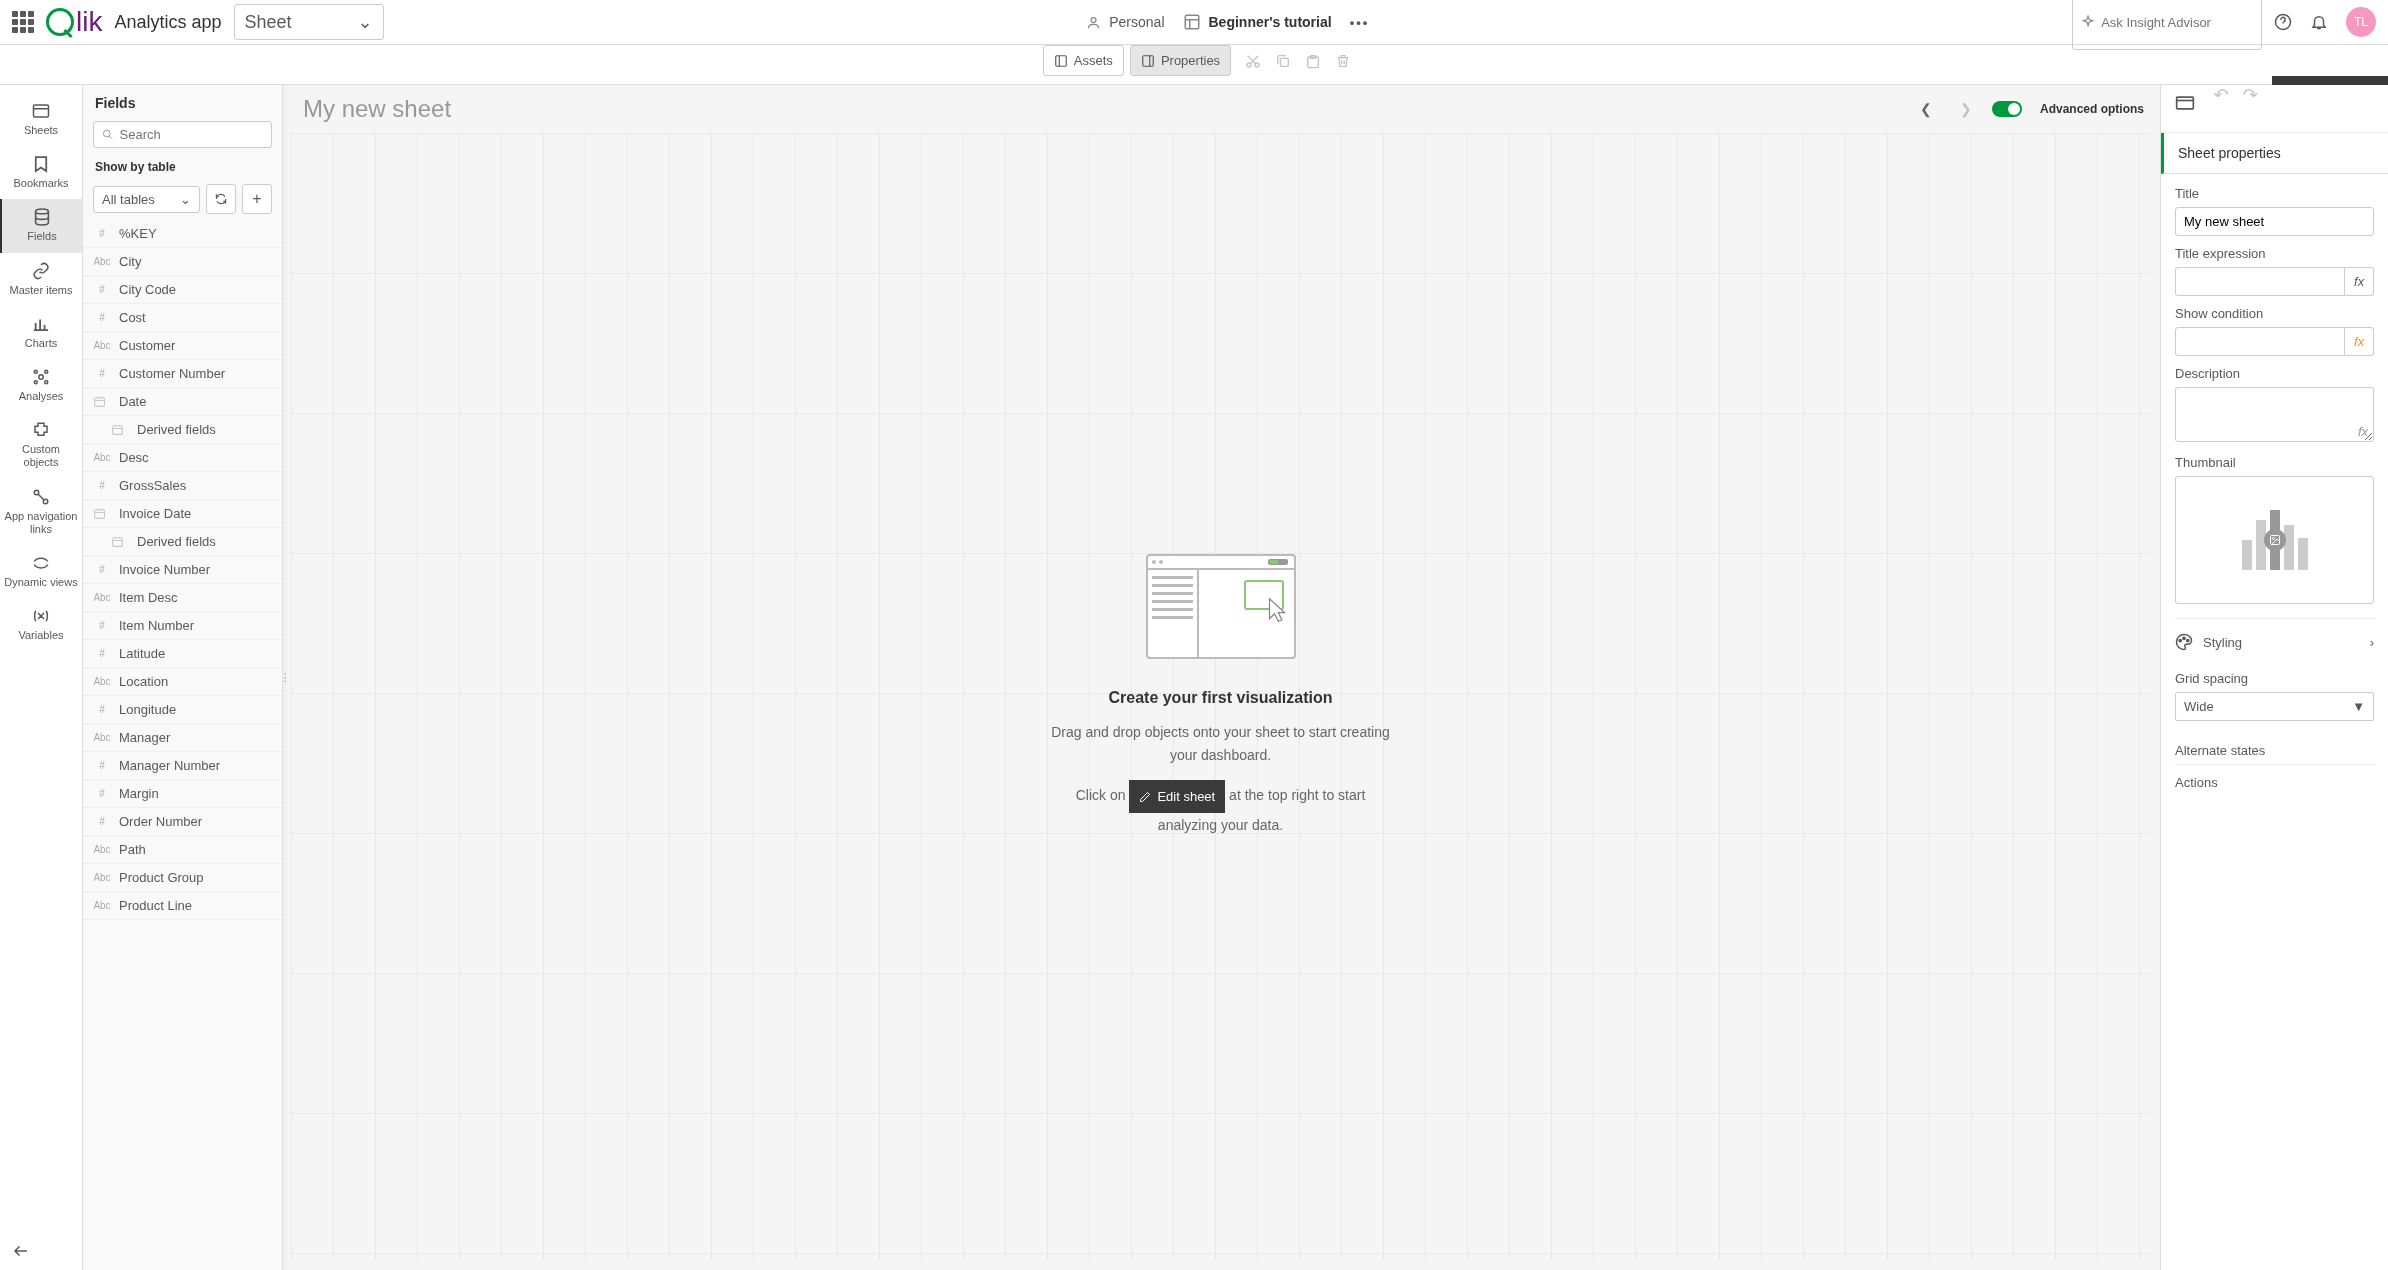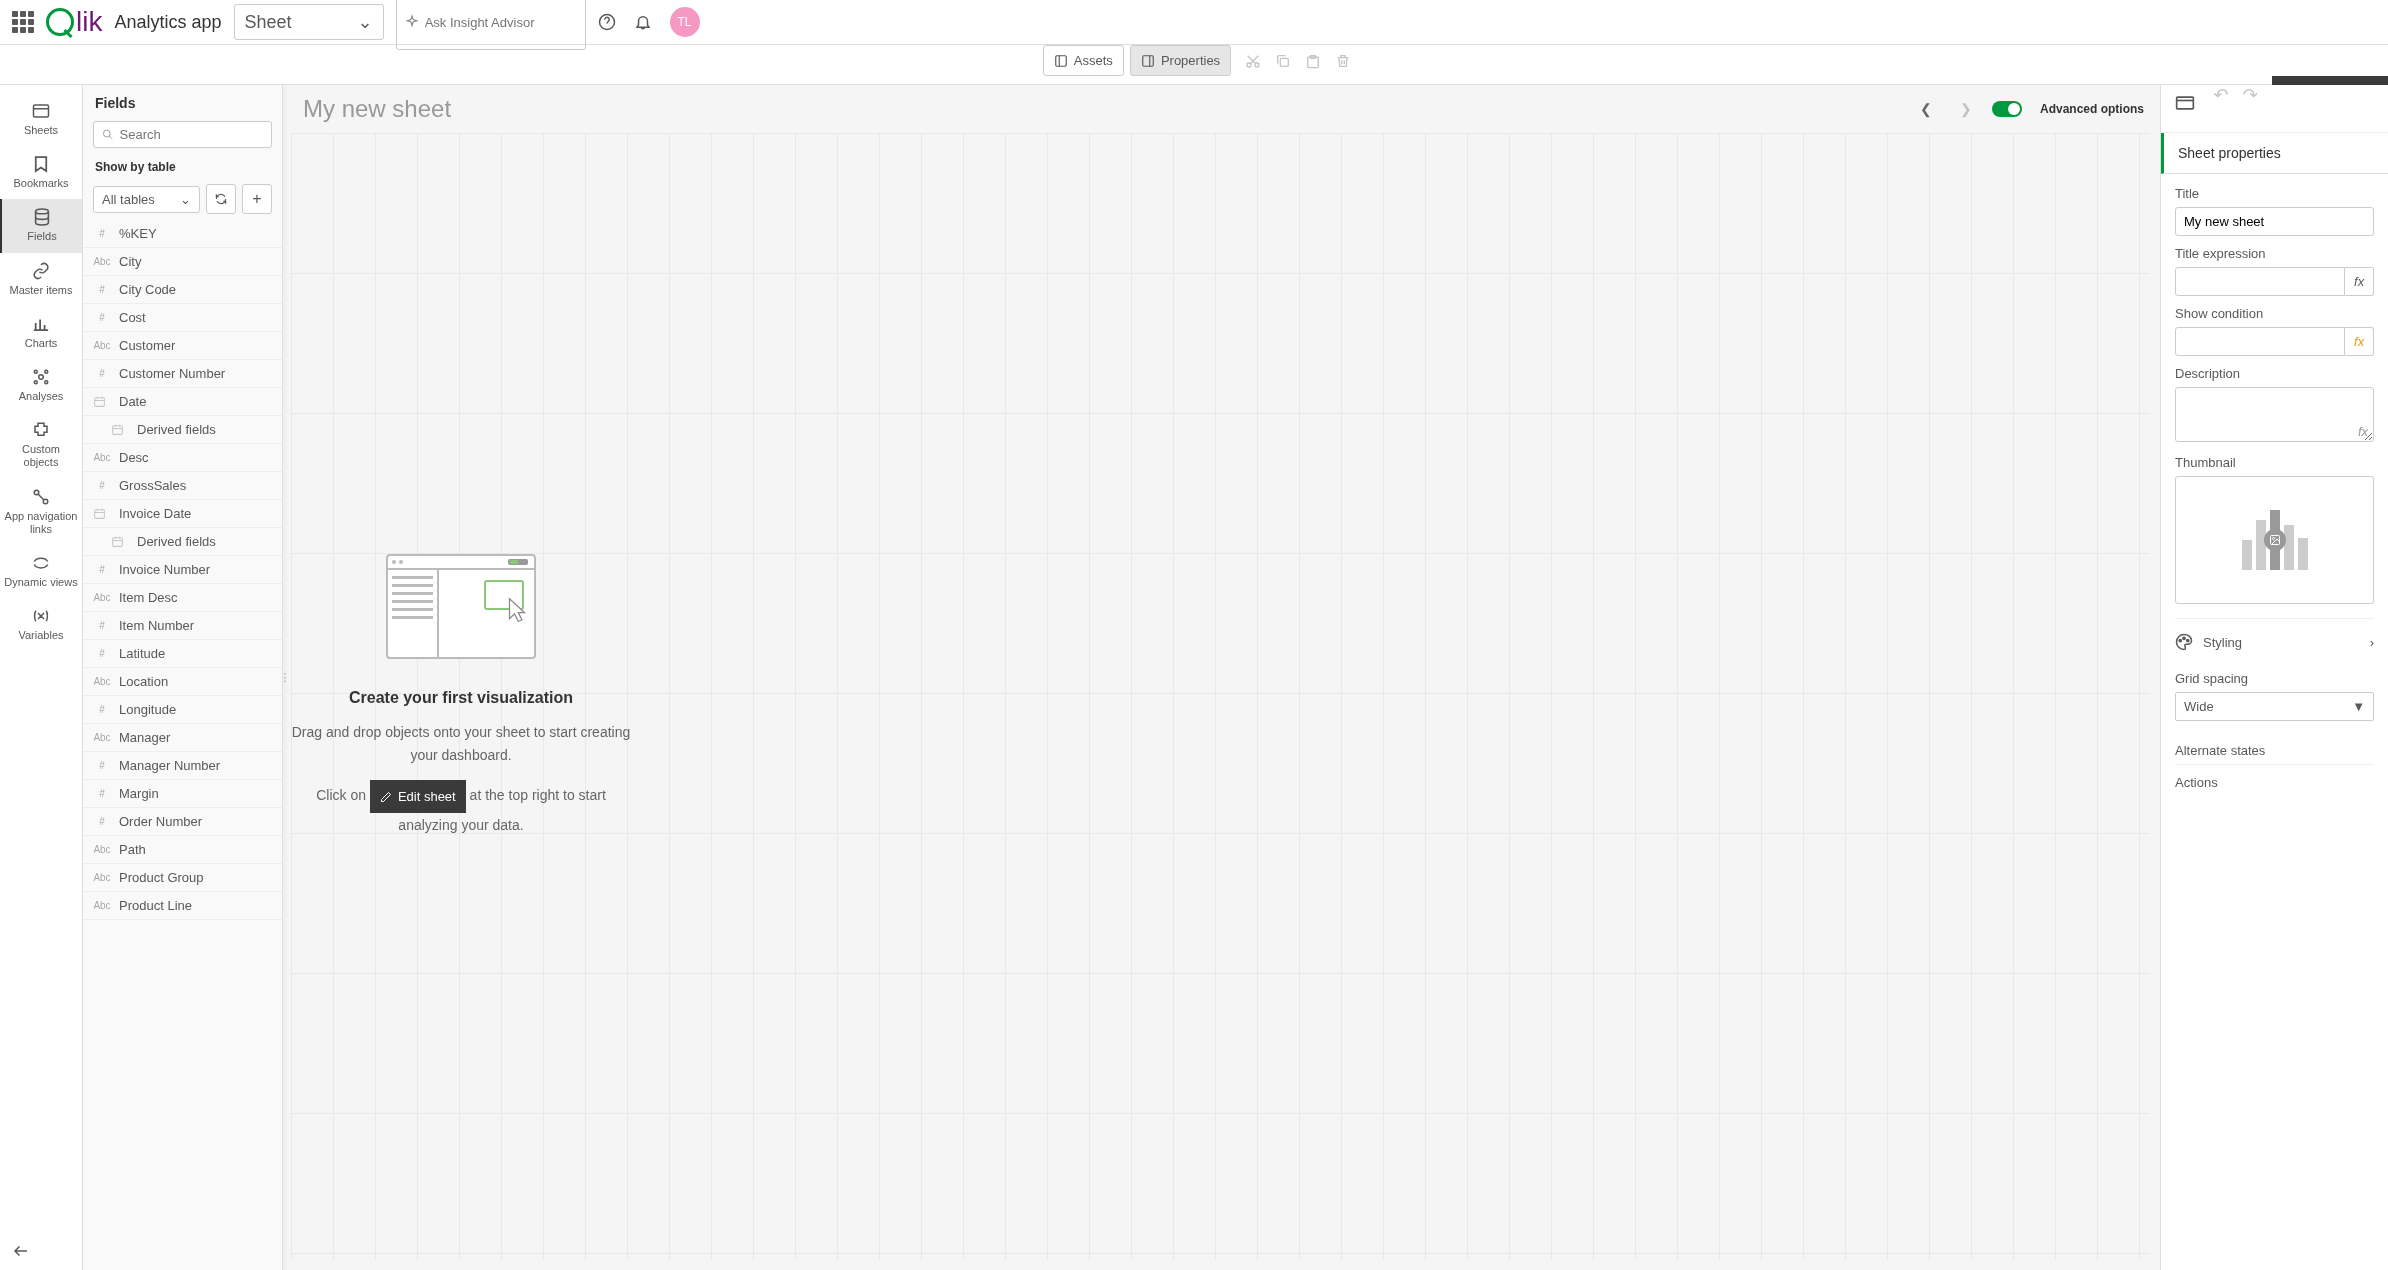--- a/index.html
+++ b/index.html
@@ -59,21 +59,21 @@
     .resize-handle::before { content: '⋮'; color: #999; font-size: 11px; }
     
     .canvas-area { flex: 1; background: #f5f5f5; display: flex; flex-direction: column; position: relative; }
     .canvas-header { display: flex; align-items: center; padding: 10px 16px; gap: 12px; }
     .sheet-title { font-size: 24px; color: #999; margin-right: auto; }
     .nav-arrow { width: 28px; height: 28px; display: flex; align-items: center; justify-content: center; cursor: pointer; font-size: 14px; color: #666; }
     .nav-arrow.disabled { opacity: 0.35; }
     .toggle { width: 30px; height: 16px; background: #00993e; border-radius: 8px; position: relative; }
     .toggle::after { content: ''; position: absolute; right: 2px; top: 2px; width: 12px; height: 12px; background: #fff; border-radius: 50%; }
     .adv-label { font-size: 12px; font-weight: 600; color: #333; margin-left: 6px; }
-    .canvas-grid { flex: 1; background-image: linear-gradient(#e8e8e8 1px, transparent 1px), linear-gradient(90deg, #e8e8e8 1px, transparent 1px); background-size: 42px 140px; margin: 0 10px 10px 4px; position: relative; display: flex; align-items: center; }
+    .canvas-grid { flex: 1; background-image: linear-gradient(#e8e8e8 1px, transparent 1px), linear-gradient(90deg, #e8e8e8 1px, transparent 1px); background-size: 42px 140px; margin: 0 10px 10px 4px; position: relative; display: flex; align-items: center; justify-content: center; }
     .empty-state { text-align: center; max-width: 340px; }
     .empty-illustration { width: 150px; height: 105px; margin: 0 auto 30px; position: relative; }
     .illust-window { position: absolute; inset: 0; border: 2px solid #bbb; border-radius: 4px; background: #fff; }
     .illust-titlebar { height: 14px; border-bottom: 2px solid #bbb; display: flex; align-items: center; padding: 0 4px; gap: 3px; }
     .illust-dot { width: 4px; height: 4px; border-radius: 50%; background: #bbb; }
     .illust-bar { position: absolute; right: 6px; top: 3px; width: 20px; height: 6px; background: #999; border-radius: 2px; display: flex; align-items:center; }
     .illust-bar::after { content:''; width:8px; height:4px; background:#8ac77b; margin-left:2px; border-radius:1px; }
     .illust-body { display: flex; height: calc(100% - 14px); }
     .illust-side { width: 35%; border-right: 2px solid #bbb; padding: 6px 4px; }
     .illust-line { height: 3px; background: #bbb; margin-bottom: 5px; }
@@ -125,20 +125,37 @@
       <span></span>
   </div>
   <div class="qlik-logo">
     <div class="qlik-q"></div>
       <span style="font-weight:300">lik</span>
   </div>
   <div class="app-name">Analytics app</div>
   <div class="sheet-dropdown">
     <span>Sheet</span>
     <span>⌄</span>
+  </div>
+  <div class="top-center">
+    <div class="personal-link">
+      <svg width="15" height="15" viewBox="0 0 24 24" fill="none" stroke="#888" stroke-width="2">
+          <circle cx="12" cy="8" r="4"></circle>
+          <path d="M4 21c0-4 4-6 8-6s8 2 8 6"></path>
+        </svg>
+      <span>Personal</span>
+    </div>
+    <div class="tutorial-link">
+      <svg width="18" height="18" viewBox="0 0 24 24" fill="none" stroke="#888" stroke-width="2">
+          <rect x="3" y="3" width="18" height="18" rx="2"></rect>
+          <path d="M3 9h18M9 9v12"></path>
+        </svg>
+      <span style="font-weight:600;color:#333">Beginner's tutorial</span>
+    </div>
+    <span class="more-dots">•••</span>
   </div>
   <div class="insight-search">
     <svg width="16" height="16" viewBox="0 0 24 24" fill="none" stroke="#888" stroke-width="2">
         <path d="M12 2l2 6 6 2-6 2-2 6-2-6-6-2 6-2z"></path>
       </svg>
     <input type="text" placeholder="Ask Insight Advisor" style="">
   </div>
   <div class="top-right-icons">
     <div class="help-icon">
       <svg width="18" height="18" viewBox="0 0 24 24" fill="none" stroke="#595959" stroke-width="2">

